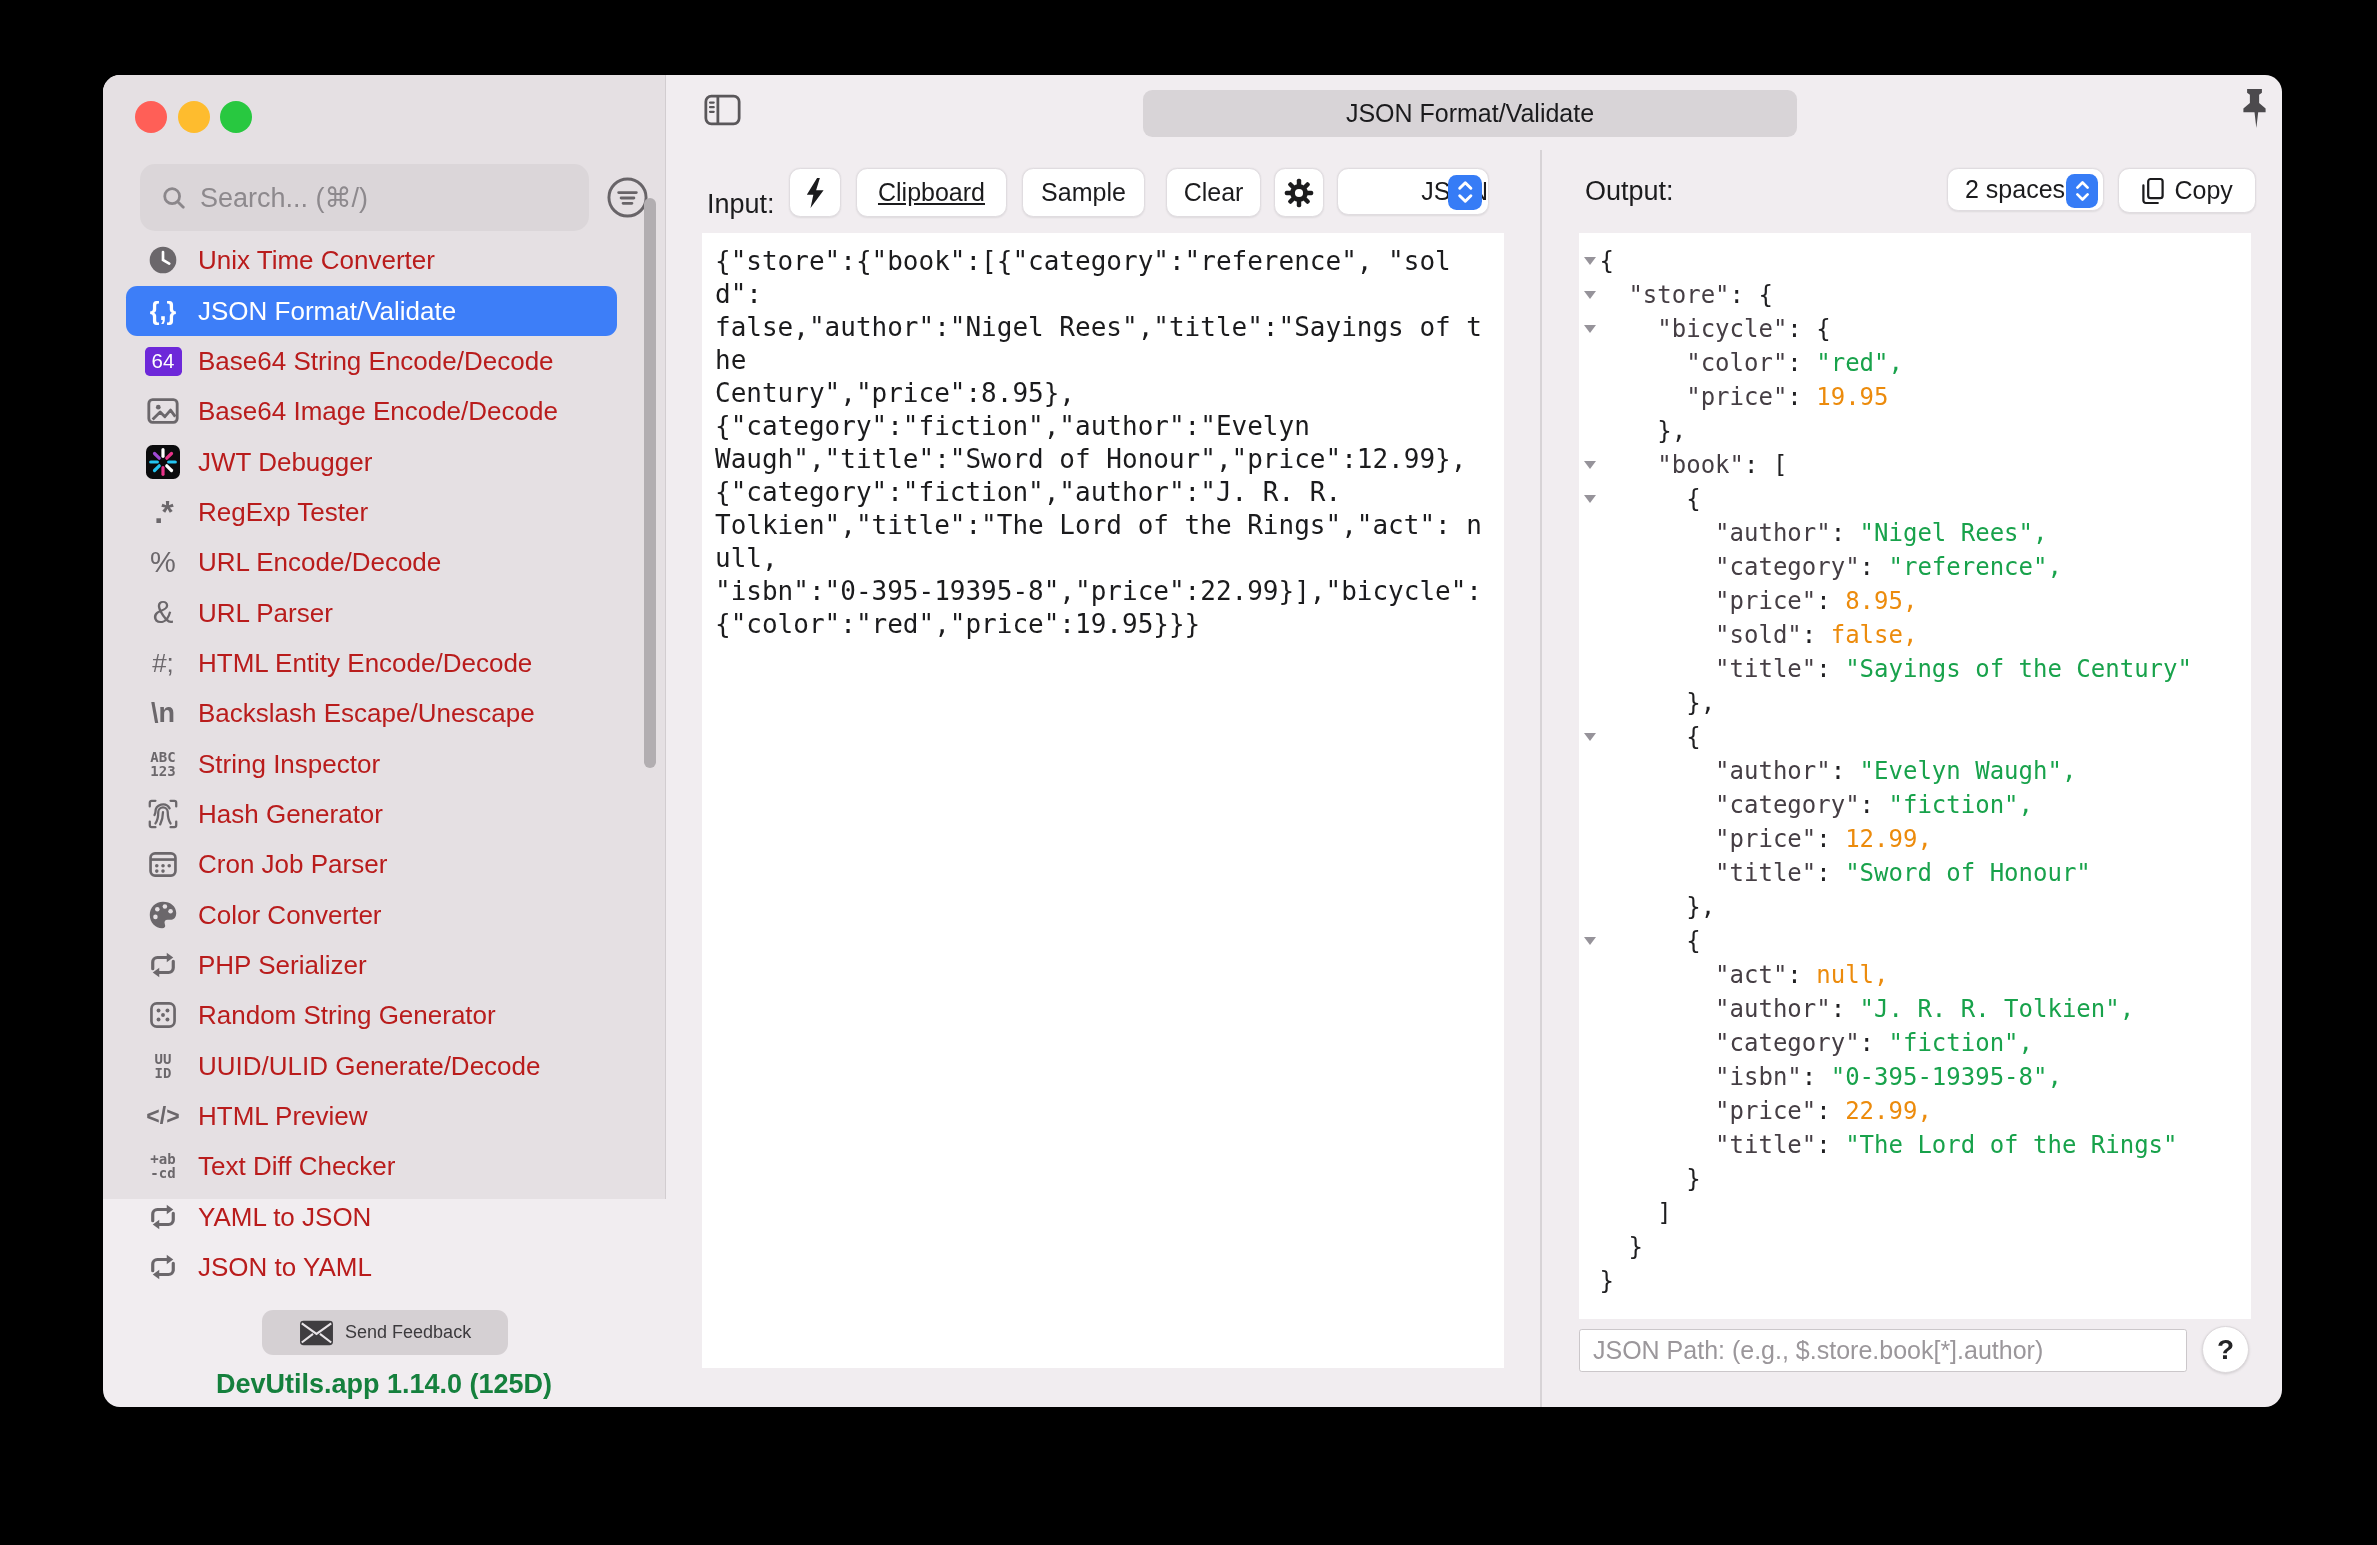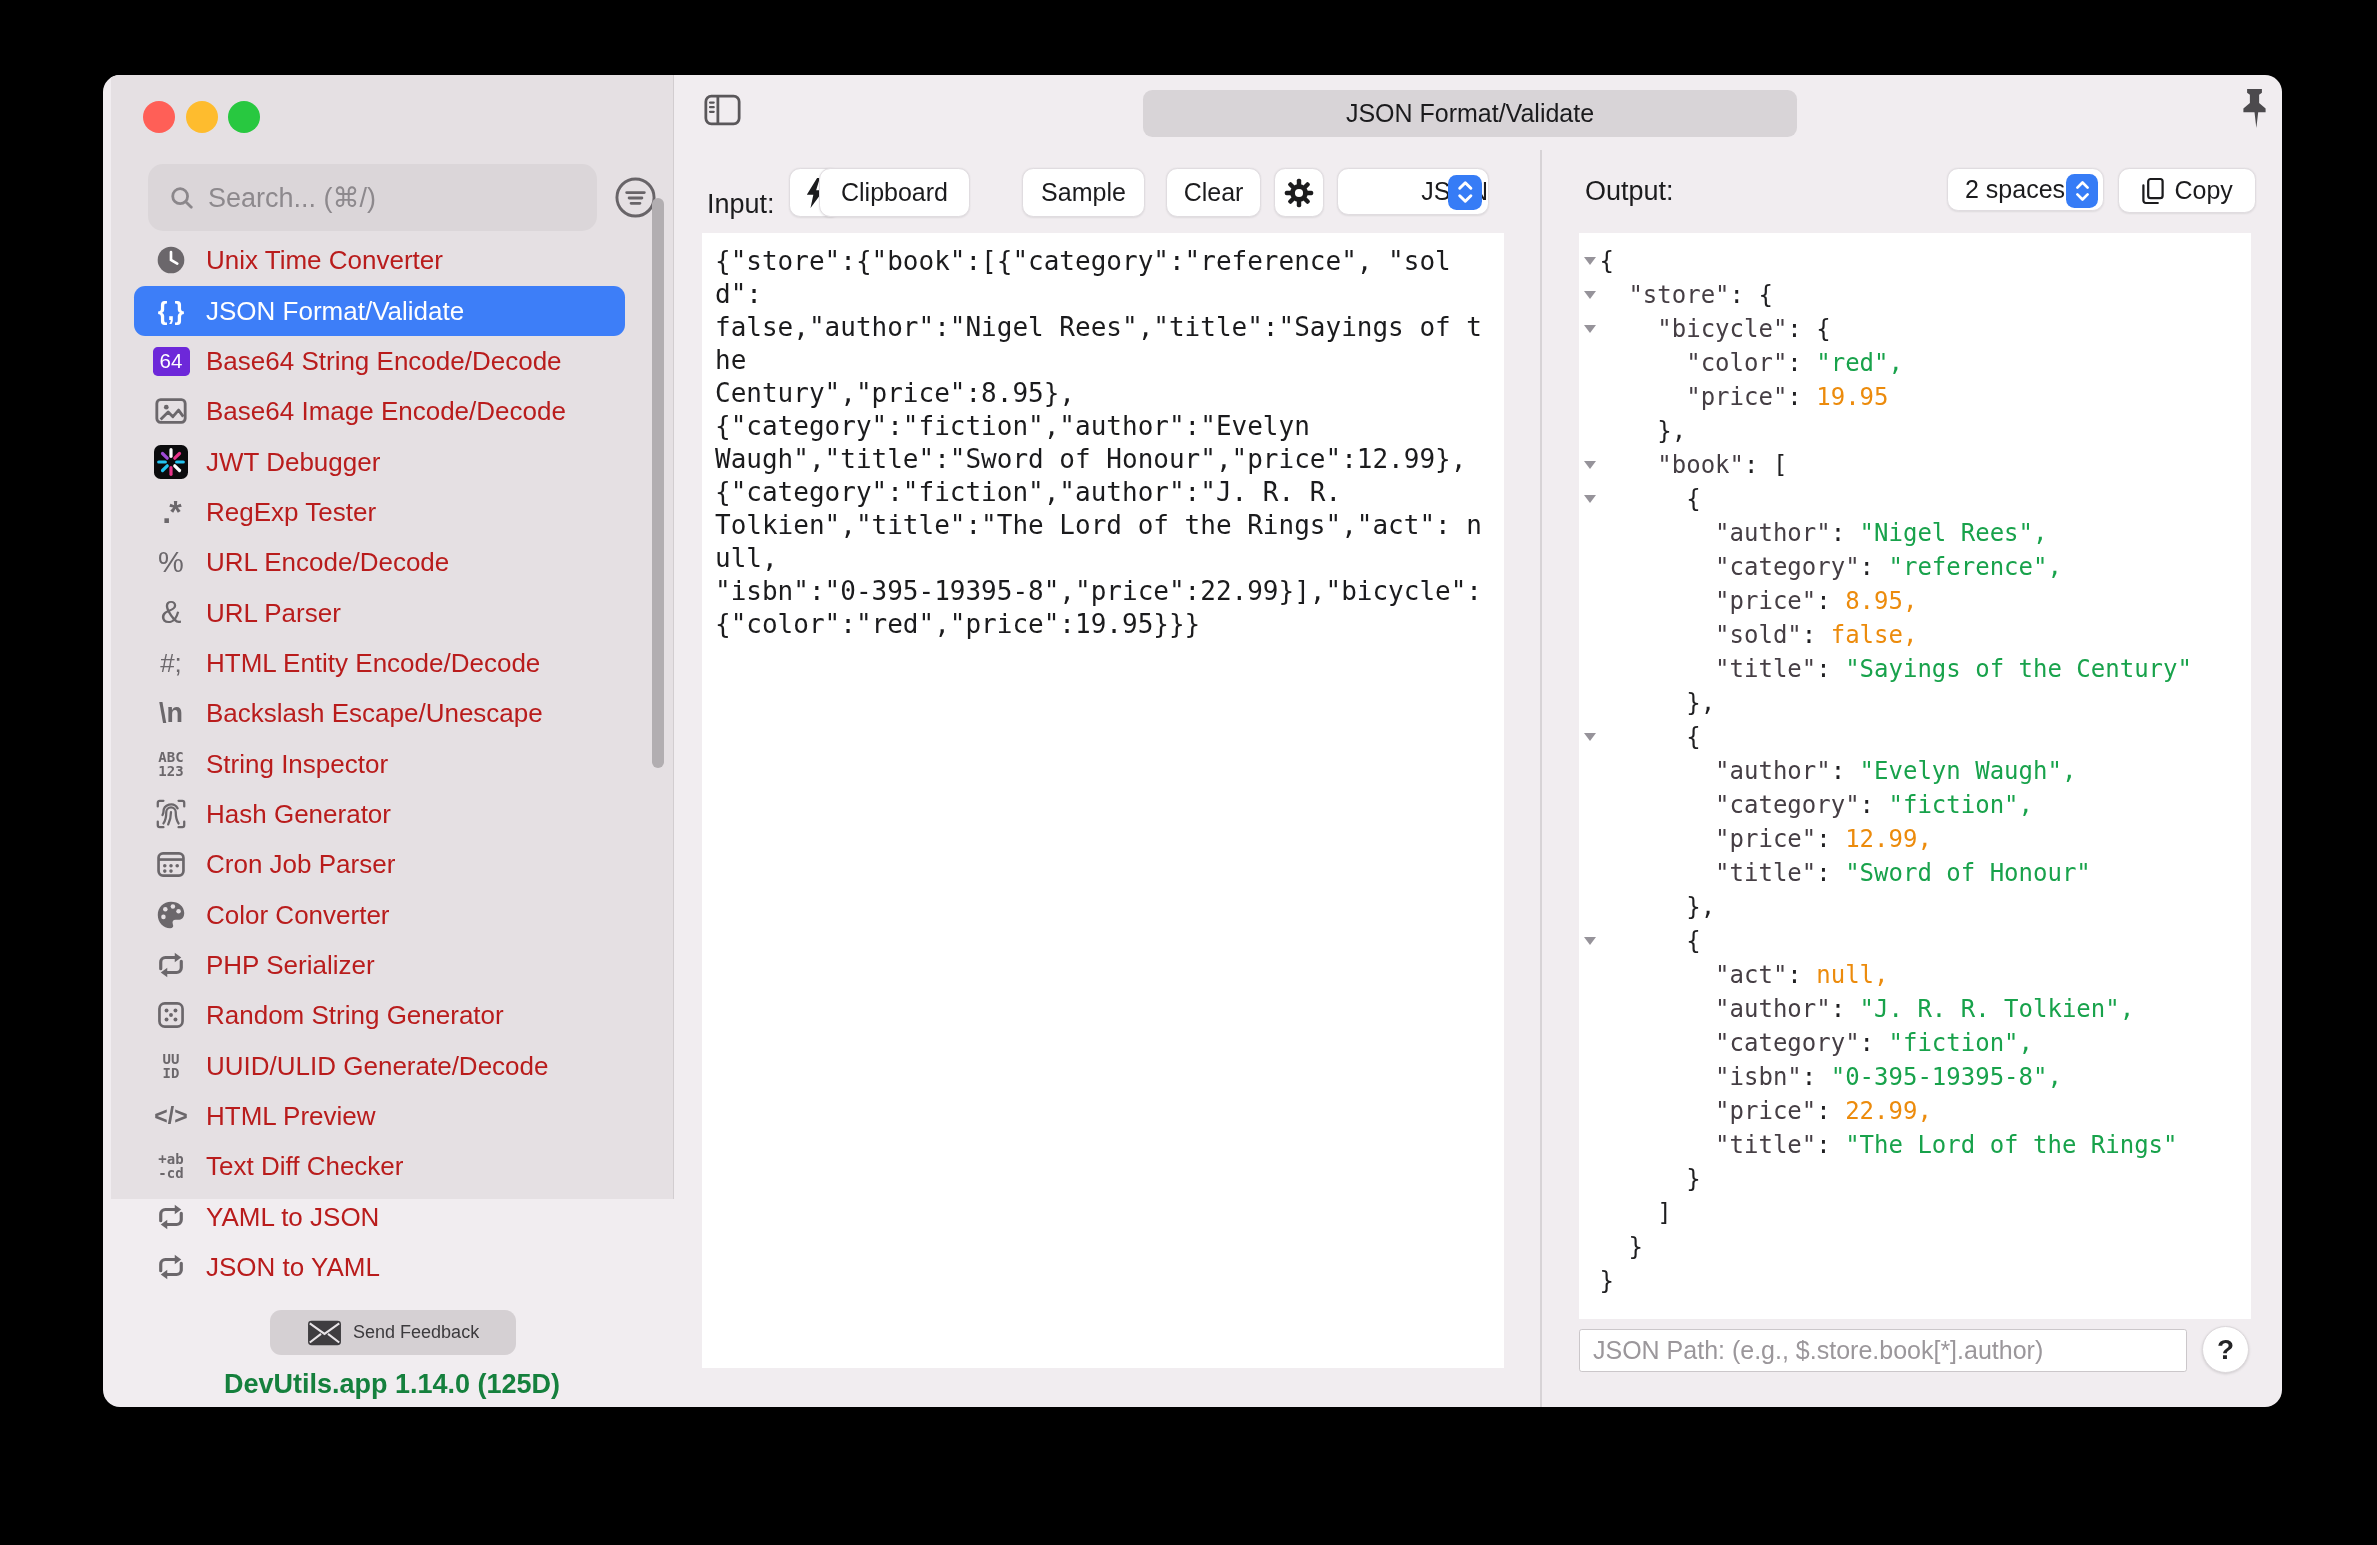--- a/index.html
+++ b/index.html
@@ -2,21 +2,21 @@
 <html style="font-size:15px"><head>
 <meta charset="utf-8">
 <style>
   html,body{margin:0;padding:0;}
   body{width:2377px;height:1546px;background:#000;position:relative;overflow:hidden;
        font-family:"Liberation Sans","DejaVu Sans",sans-serif;}
   .abs{position:absolute;}
   #window{left:103px;top:75px;width:2179px;height:1332px;background:#f1edf0;border-radius:17px;overflow:hidden;}
 
   
-  #sidebar{left:8px;top:0;width:562px;height:1124px;background:#e5e0e3;border-right:1.9px solid #d2cdd0;}
+  #sidebar{left:0;top:0;width:562px;height:1124px;background:#e5e0e3;border-right:1.9px solid #d2cdd0;}
   .tl{width:32px;height:32px;border-radius:50%;top:26px;}
   #search{left:37px;top:89px;width:449px;height:67px;background:#dbd6d9;border-radius:15px;}
   #search svg{position:absolute;left:20.5px;top:20.5px;}
   #search input{position:absolute;left:58px;top:0;width:373px;height:67px;border:none;background:transparent;outline:none;
                 font-size:27px;color:#4a474a;font-family:"Liberation Sans","DejaVu Sans",sans-serif;}
   #search input::placeholder{color:#8d898d;}
   #filter-btn{left:503px;top:101px;width:43px;height:43px;}
   .item{position:absolute;left:23px;width:491px;height:50px;border-radius:11.2px;}
   .item .ic{position:absolute;left:13px;top:0;width:48px;height:50px;display:flex;align-items:center;justify-content:center;}
   .item .lbl{position:absolute;left:72px;top:0;height:50px;display:flex;align-items:center;
@@ -307,21 +307,21 @@
       </svg>
   </div>
   <div id="vdivider" class="abs"></div>
 
   <div class="abs panel-label" style="left:604px;top:114px;">Input:</div>
   <div class="btn" style="left:686px;width:50px;">
     <svg width="22.4" height="32" viewBox="0 0 24 34">
         <path d="M14 1L3 19h7l-3 14 14-19h-8l4-13z" fill="#1b1b1d"></path>
       </svg>
   </div>
-  <div class="btn" style="left:716px;width:149px;">Clipboard</div>
+  <div class="btn" style="left:753px;width:149px;text-decoration:underline;">Clipboard</div>
   <div class="btn" style="left:919px;width:121px;">Sample</div>
   <div class="btn" style="left:1063px;width:93px;">Clear</div>
   <div class="btn" style="left:1171px;width:48px;">
     <svg width="32" height="32" viewBox="0 0 36 36">
         <g fill="#1b1b1d">
           <rect x="15.5" y="2" width="5" height="32" rx="2"></rect>
           <rect x="15.5" y="2" width="5" height="32" rx="2" transform="rotate(45 18 18)"></rect>
           <rect x="15.5" y="2" width="5" height="32" rx="2" transform="rotate(90 18 18)"></rect>
           <rect x="15.5" y="2" width="5" height="32" rx="2" transform="rotate(135 18 18)"></rect>
           <circle cx="18" cy="18" r="10"></circle>

